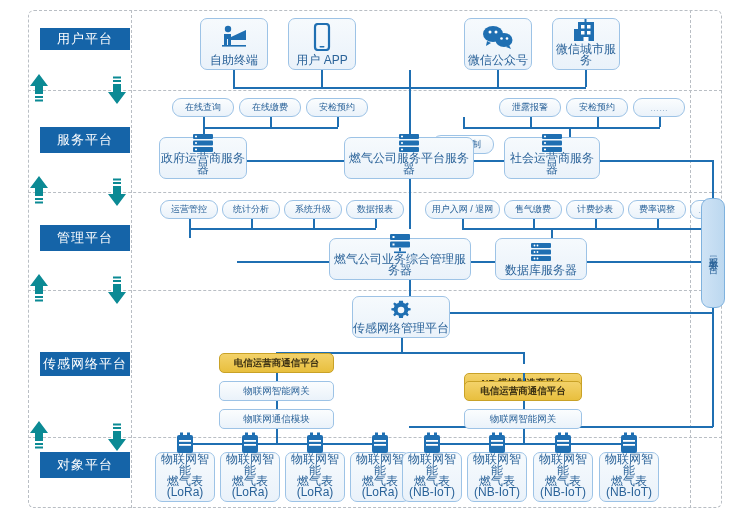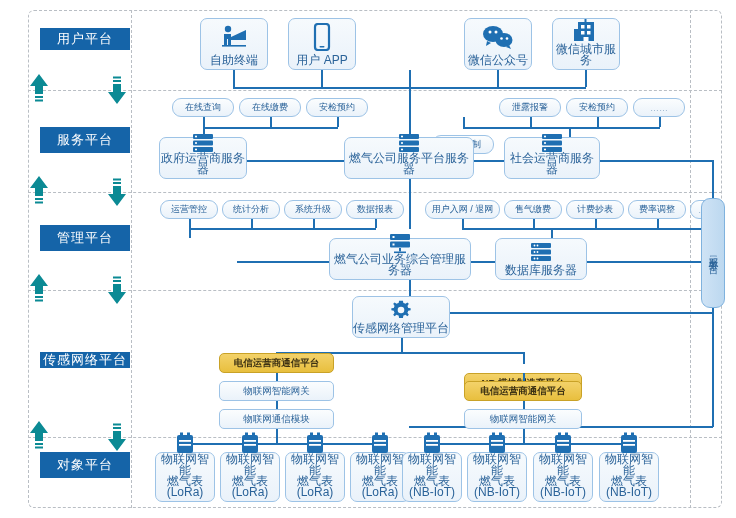--- a/index.html
+++ b/index.html
@@ -67,21 +67,21 @@
 
   <div class="band-label" style="left:40px;top:28px;width:90px;height:22px;">
       <span>用户平台</span>
     </div>
   <div class="band-label" style="left:40px;top:127px;width:90px;height:26px;">
       <span>服务平台</span>
     </div>
   <div class="band-label" style="left:40px;top:225px;width:90px;height:26px;">
       <span>管理平台</span>
     </div>
-  <div class="band-label" style="left:40px;top:352px;width:90px;height:16px;">
+  <div class="band-label" style="left:40px;top:352px;width:90px;height:24px;">
       <span>传感网络平台</span>
     </div>
   <div class="band-label" style="left:40px;top:452px;width:90px;height:26px;">
       <span>对象平台</span>
     </div>
 
   <svg class="arrow" style="left:28px;top:72px;" viewBox="0 0 22 34">
     <path d="M11 2 L20 14 L15 14 L15 22 L7 22 L7 14 L2 14 Z" fill="#0b8a94"></path>
     <rect x="7" y="24" width="8" height="2" fill="#0b8a94"></rect>
       <rect x="7" y="27.5" width="8" height="2" fill="#0b8a94"></rect>

